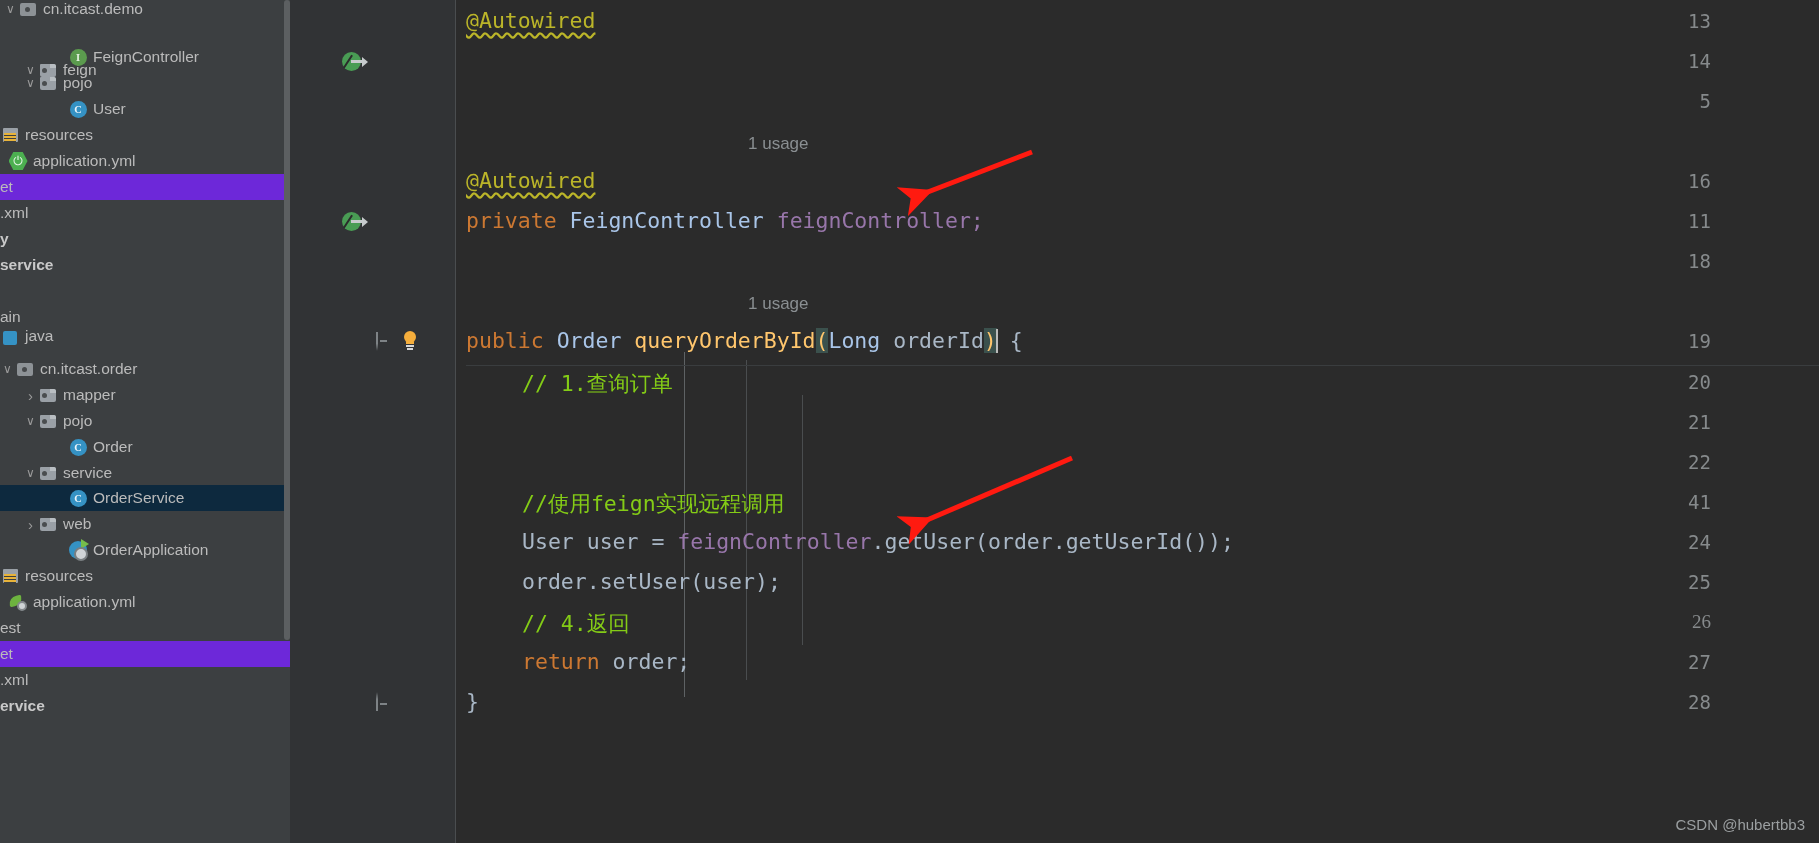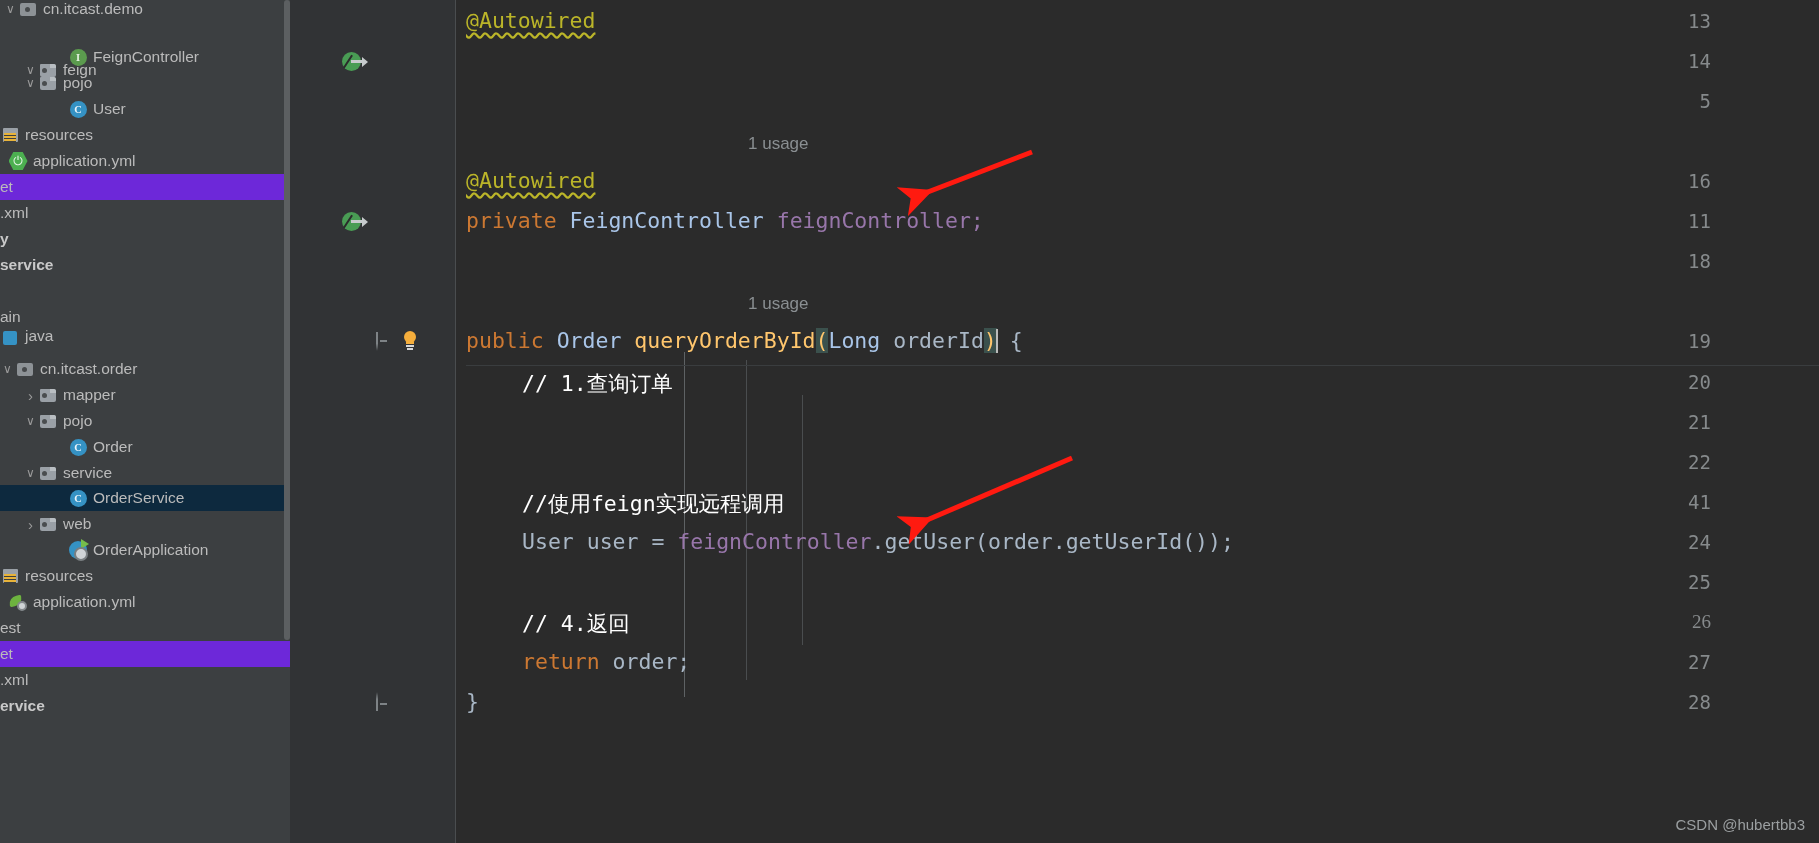--- a/index.html
+++ b/index.html
@@ -150,21 +150,21 @@
   }
   .hint {
     position: absolute; left: 458px; white-space: pre;
     font-family: "Liberation Sans", sans-serif;
     font-size: 17px; color: #8a8f92;
   }
   .k  { color: #cc7832; }              
   .ty { color: #a9c5e8; }              
   .fi { color: #9876aa; }              
   .an { color: #bbb529; }              
-  .cm { color: #ffffff; }              
+  .cm { color: #84cc16; }              
   .pl { color: #a9b7c6; }              
   .br { color: #ffc66d; background: #3b514d; }   
   .mn { color: #ffc66d; }              
   .squig {
     text-decoration: underline wavy #bbb529;
     text-decoration-skip-ink: none;
     text-underline-offset: 4px;
   }
   .caret {
     display:inline-block; width:2px; height:24px; background:#bbbbbb;
@@ -410,20 +410,21 @@
     <div id="current-line-underline" style="top:365px;"></div>
     <div class="code-line" style="top:328px;"><span class="k">public</span><span class="pl"> </span><span class="ty">Order</span><span class="pl"> </span><span class="mn">queryOrderById</span><span class="br">(</span><span class="ty">Long</span><span class="pl"> </span><span class="pl">orderId</span><span class="br">)</span><span class="caret"></span><span class="pl"> </span><span class="pl">{</span></div>
 
     <div class="code-line" style="top:369px; left:232px;"><span class="cm">// 1.查询订单</span></div>
 
 
     <div class="code-line" style="top:529px; left:232px;"><span class="pl">User user = </span><span class="fi">feignController</span><span class="pl">.getUser(order.getUserId());</span></div>
 
     <div class="code-line" style="top:489px; left:232px;"><span class="cm">//使用feign实现远程调用</span></div>
 
+    <div class="code-line" style="top:569px; left:232px;"><span class="pl">order.setUser(user);</span></div>
 
     <div class="code-line" style="top:609px; left:232px;"><span class="cm">// 4.返回</span></div>
 
     <div class="code-line" style="top:649px; left:232px;"><span class="k">return</span><span class="pl"> order;</span></div>
 
     <div class="code-line" style="top:689px;"><span class="pl">}</span></div>
   </div>
 
   <svg id="overlay" viewBox="0 0 1819 843" width="1819" height="843">
     <defs>

